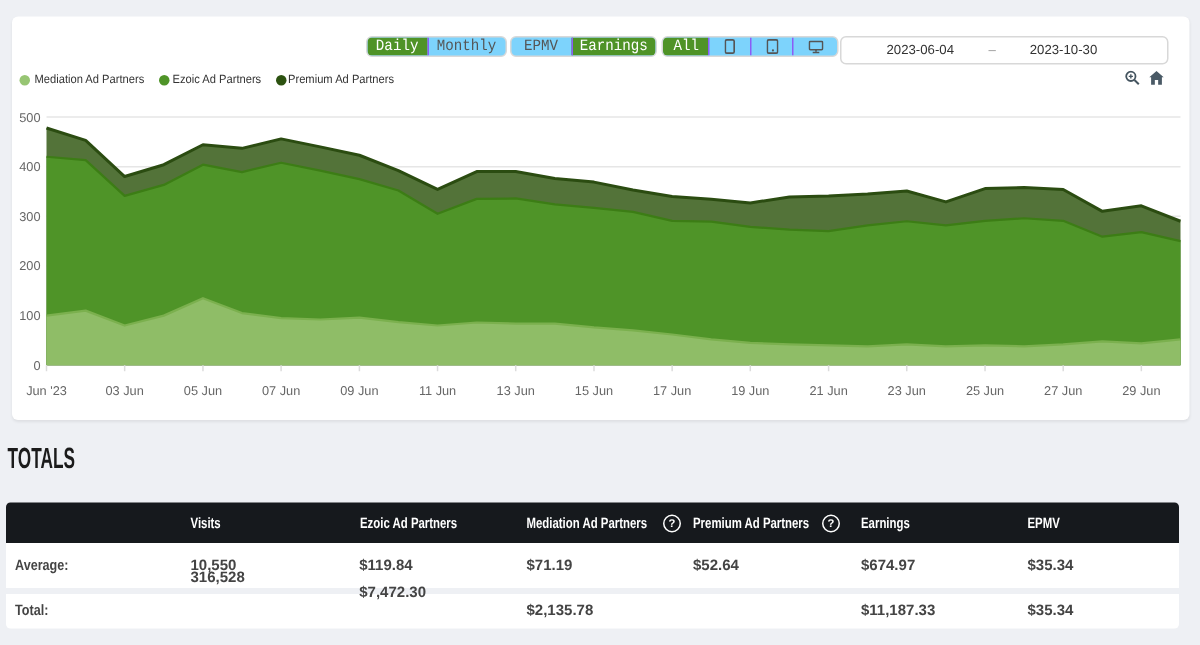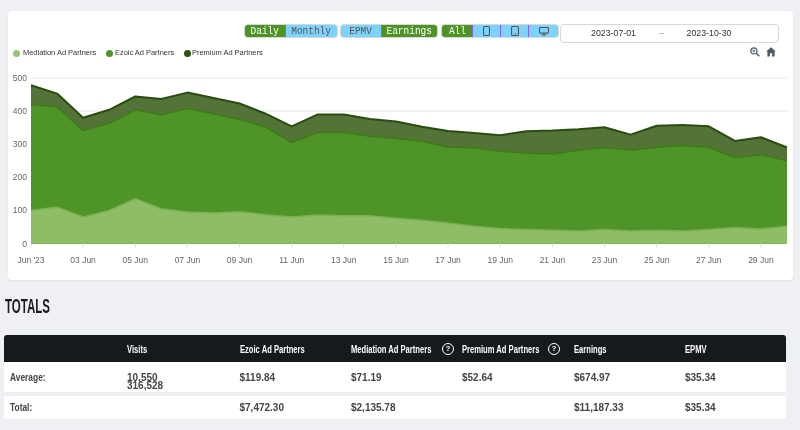--- a/index.html
+++ b/index.html
@@ -59,21 +59,21 @@
     </div>
     <div class="seg" style="width:30px;">
       <svg width="10" height="9" viewBox="0 0 10 9">
         <rect x="0.55" y="0.55" width="8.9" height="5.6" rx="0.8" fill="none" stroke="#555" stroke-width="1.1"></rect>
         <line x1="5" y1="6.2" x2="5" y2="7.5" stroke="#555" stroke-width="1.1"></line>
         <line x1="2.8" y1="8" x2="7.2" y2="8" stroke="#555" stroke-width="1.1"></line>
       </svg>
     </div>
   </div>
   <div class="abs" style="left:560px;top:24px;width:219px;height:19px;border:1px solid #d8d8d8;border-radius:4px;background:#fff;box-sizing:border-box;"></div>
-  <div class="abs" style="left:560px;top:28px;width:107px;text-align:center;font-size:8.8px;line-height:11px;color:#333;">2023-07-01</div>
+  <div class="abs" style="left:560px;top:28px;width:107px;text-align:center;font-size:8.8px;line-height:11px;color:#333;">2023-06-04</div>
   <div class="abs" style="left:657px;top:28px;width:9px;text-align:center;font-size:8.8px;line-height:11px;color:#999;">–</div>
   <div class="abs" style="left:662px;top:28px;width:94px;text-align:center;font-size:8.8px;line-height:11px;color:#333;">2023-10-30</div>
 
   <div class="abs" style="left:749.5px;top:46.5px;">
     <svg width="10" height="10" viewBox="0 0 10 10">
       <circle cx="3.9" cy="3.9" r="3.1" fill="none" stroke="#44545f" stroke-width="1.2"></circle>
       <line x1="6.3" y1="6.3" x2="9.2" y2="9.2" stroke="#44545f" stroke-width="1.3"></line>
       <line x1="3.9" y1="2.5" x2="3.9" y2="5.3" stroke="#44545f" stroke-width="0.9"></line>
       <line x1="2.5" y1="3.9" x2="5.3" y2="3.9" stroke="#44545f" stroke-width="0.9"></line>
     </svg>
@@ -165,17 +165,17 @@
   <div class="td" style="left:127px;top:373px;">10,550</div>
   <div class="td" style="left:239.5px;top:373px;">$119.84</div>
   <div class="td" style="left:351px;top:373px;">$71.19</div>
   <div class="td" style="left:462px;top:373px;">$52.64</div>
   <div class="td" style="left:574px;top:373px;">$674.97</div>
   <div class="td" style="left:685px;top:373px;">$35.34</div>
 
   <div class="trow" style="top:395.5px;height:23.5px;border-radius:0 0 3px 3px;"></div>
   <div class="td lbl" style="left:9.5px;top:402.5px;">Total:</div>
   <div class="td" style="left:127px;top:381px;">316,528</div>
-  <div class="td" style="left:239.5px;top:391px;margin-top:12px;">$7,472.30</div>
+  <div class="td" style="left:239.5px;top:391px;">$7,472.30</div>
   <div class="td" style="left:351px;top:402.5px;">$2,135.78</div>
   <div class="td" style="left:462px;top:402.5px;margin-top:39px;">$1,579.25</div>
   <div class="td" style="left:574px;top:402.5px;">$11,187.33</div>
   <div class="td" style="left:685px;top:402.5px;">$35.34</div>
 
 </body></html>

